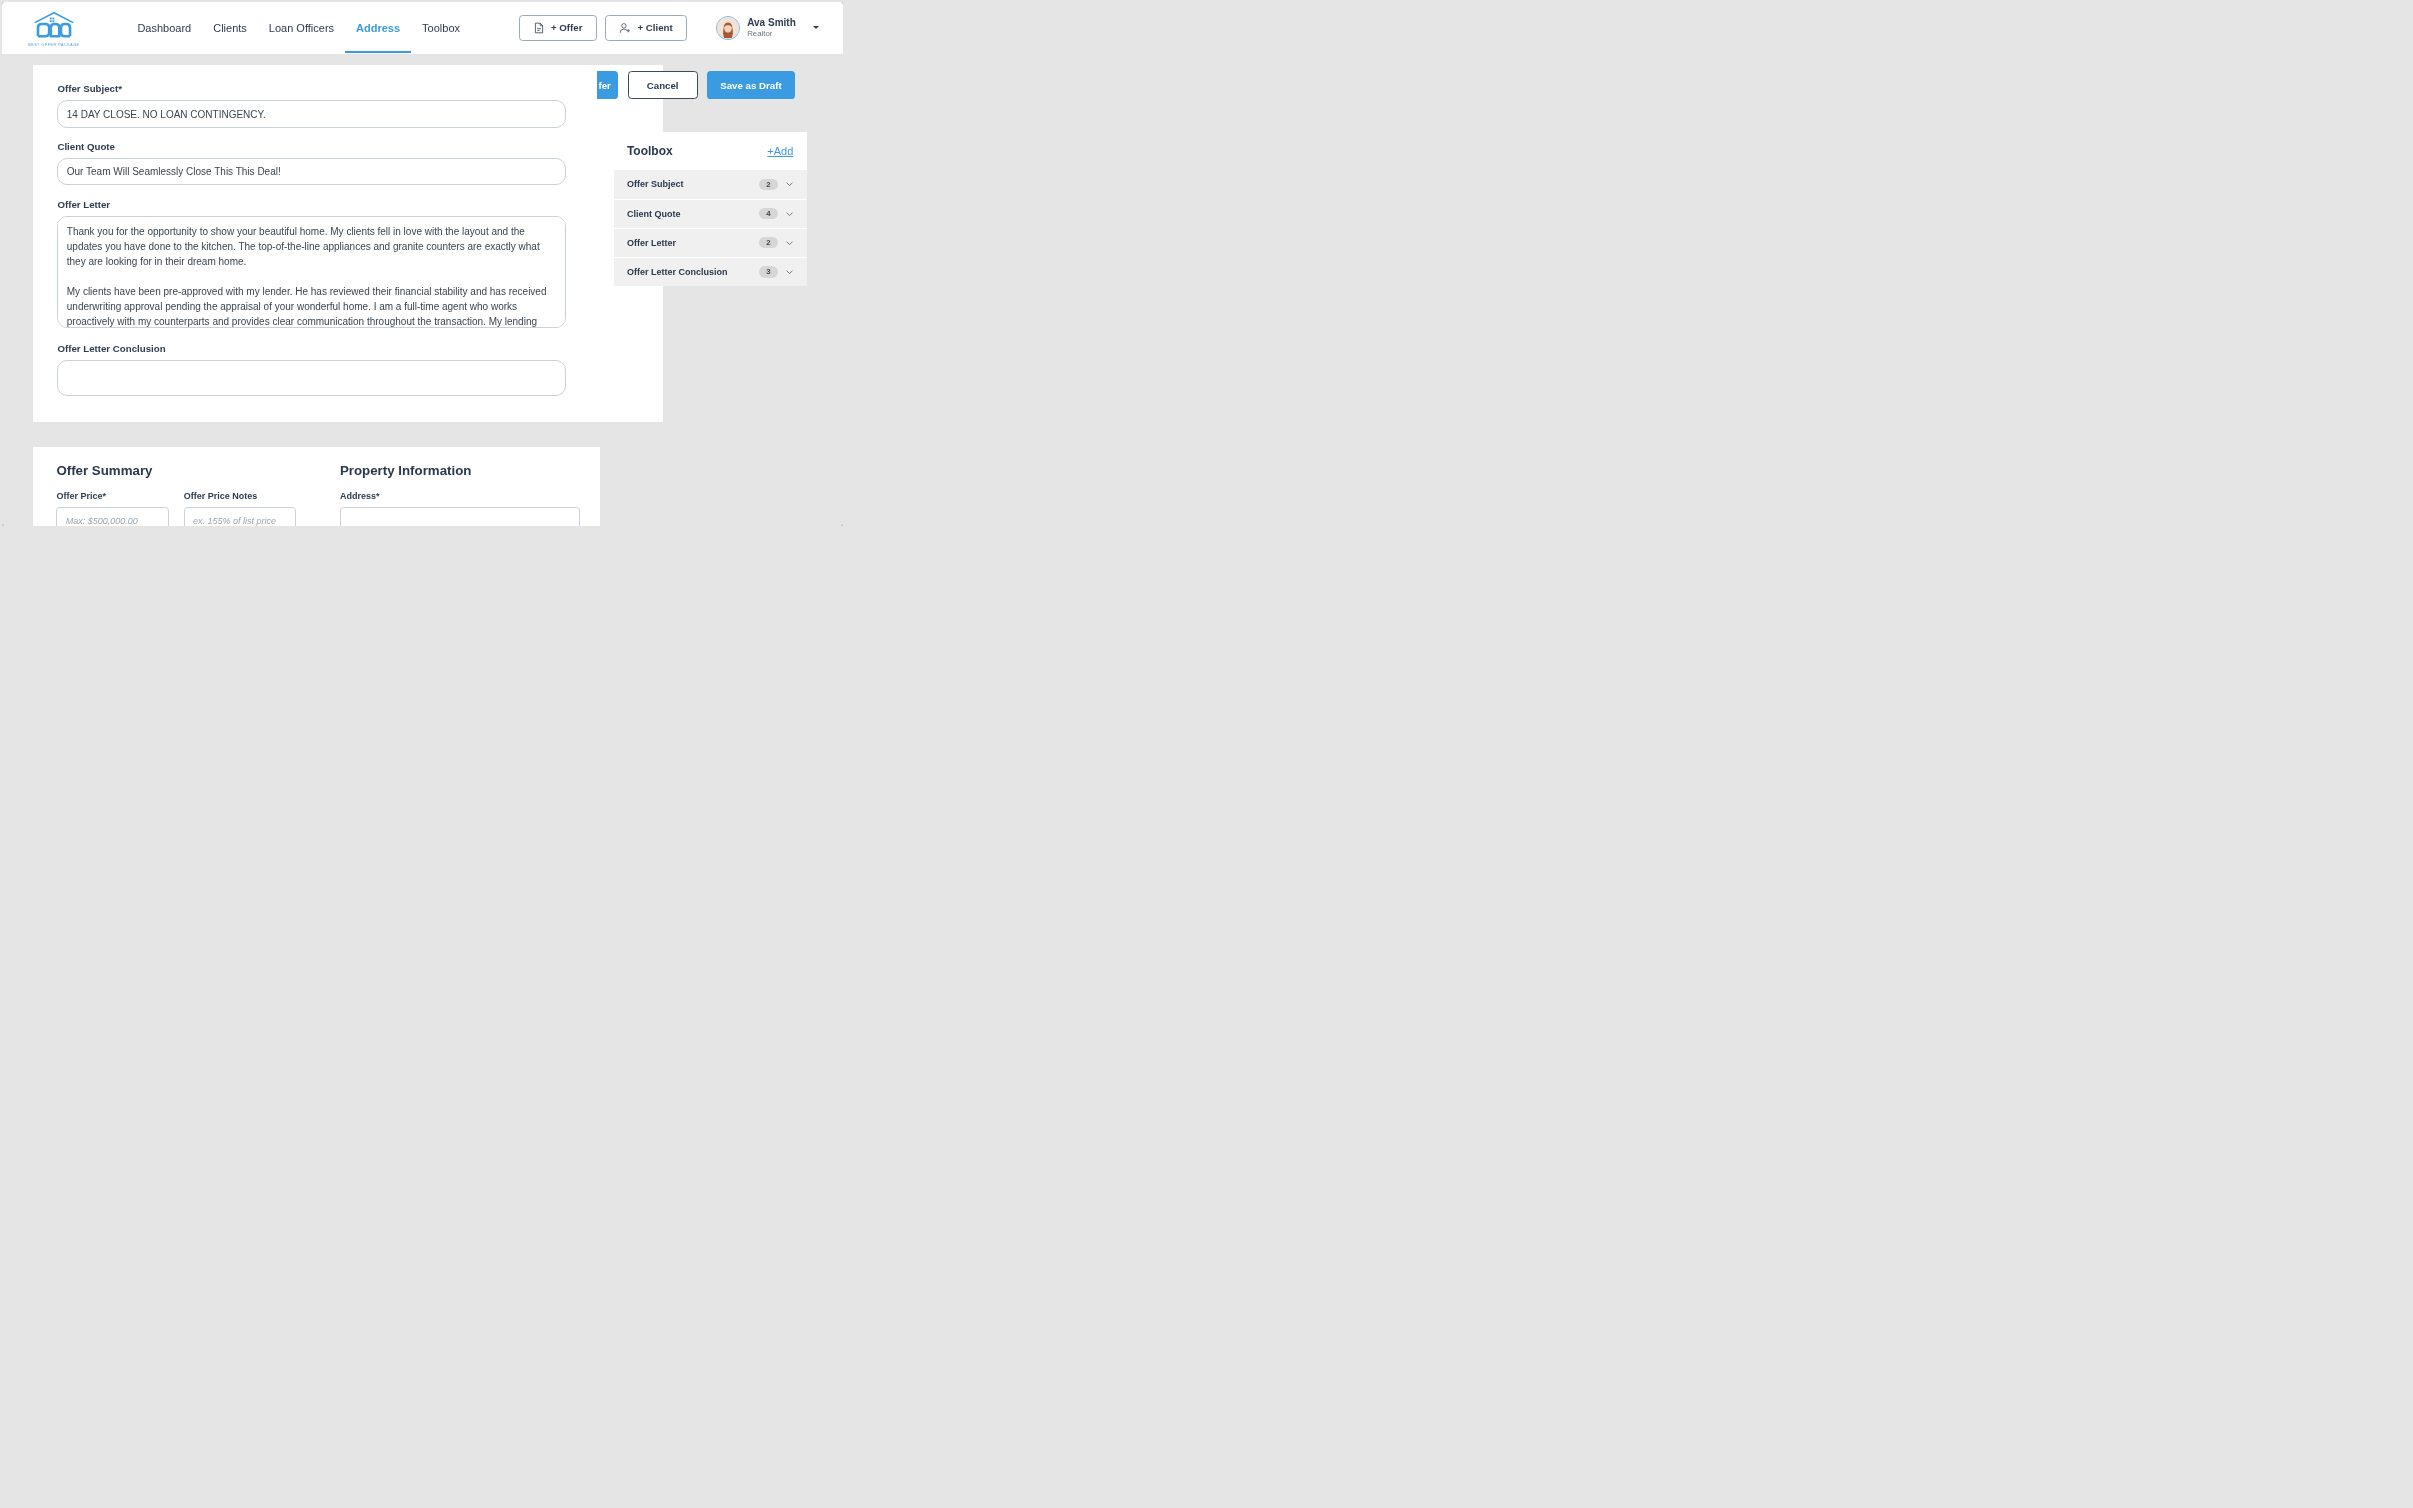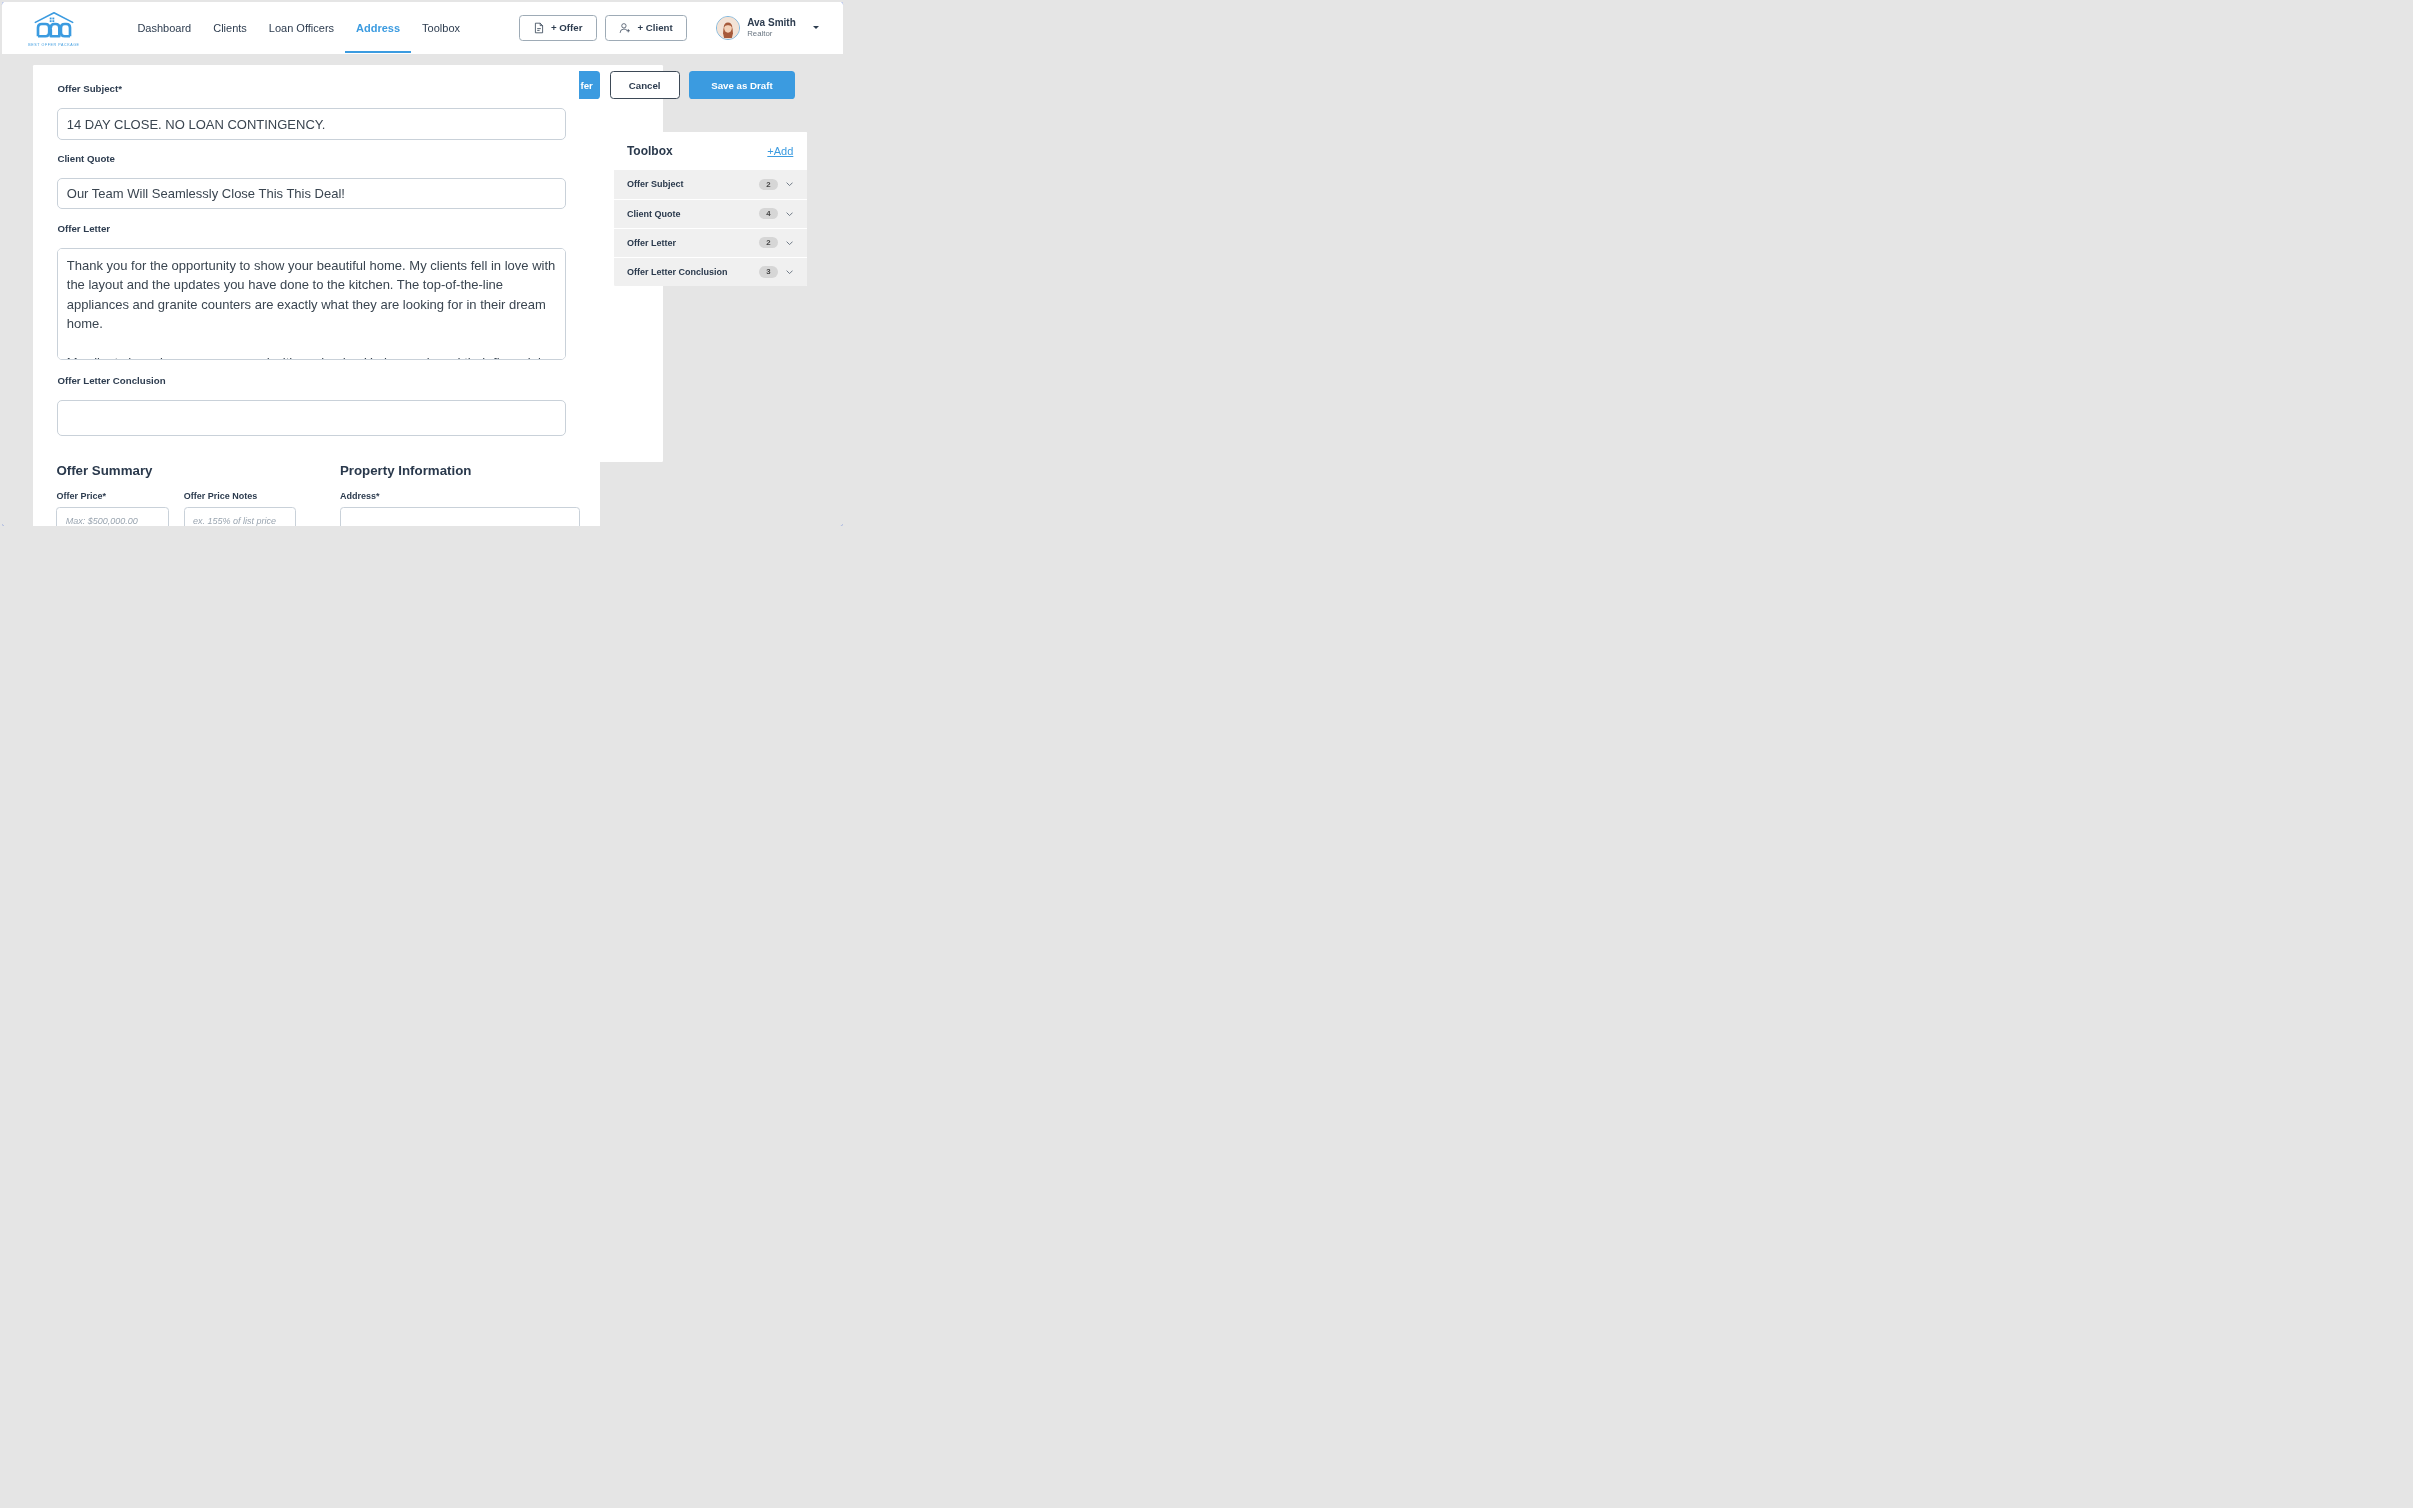--- a/index.html
+++ b/index.html
@@ -169,21 +169,21 @@
     }
     .btn-outline {
       background: #fff;
       border: 0.6px solid #3d4956;
       color: #2d3c4f;
       padding: 4px 18px;
     }
     .btn-primary {
       background: #3b9be0;
       color: #fff;
-      padding: 0 22px;
+      padding: 0 13px;
     }
     
     .form-card {
       position: absolute;
       top: 63px;
       left: 31px;
       width: 630px;
       background: #fff;
       border-radius: 1.2px;
       padding: 18px 24px 24px 24px;
@@ -195,27 +195,26 @@
       font-size: 9.7px;
       font-weight: 700;
       color: #2d3c4f;
       margin-bottom: 6px;
       display: block;
     }
     .text-input {
       width: 100%;
       max-width: 509px;
       border: 0.6px solid #c9d1d9;
-      border-radius: 5px;
+      border-radius: 10px;
       padding: 7.2px 8.4px;
-      font-size: 13px;
+      font-size: 10px;
       color: #3a4550;
       font-family: inherit;
       background: #fff;
-      margin-top: 8px;
     }
     .text-input::placeholder { font-style: italic; color: #9aa5b0; }
     textarea.text-input {
       resize: none;
       line-height: 1.5;
     }
     
     .bottom-cards {
       position: absolute;
       top: 445px;

